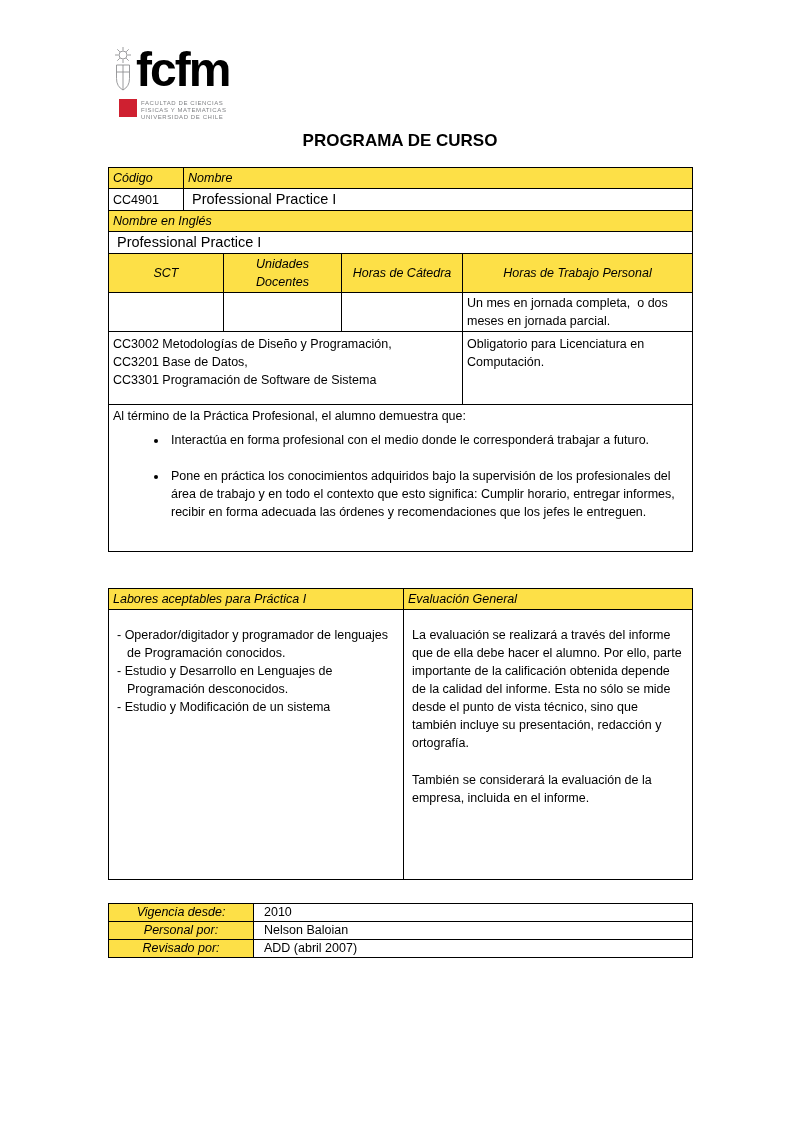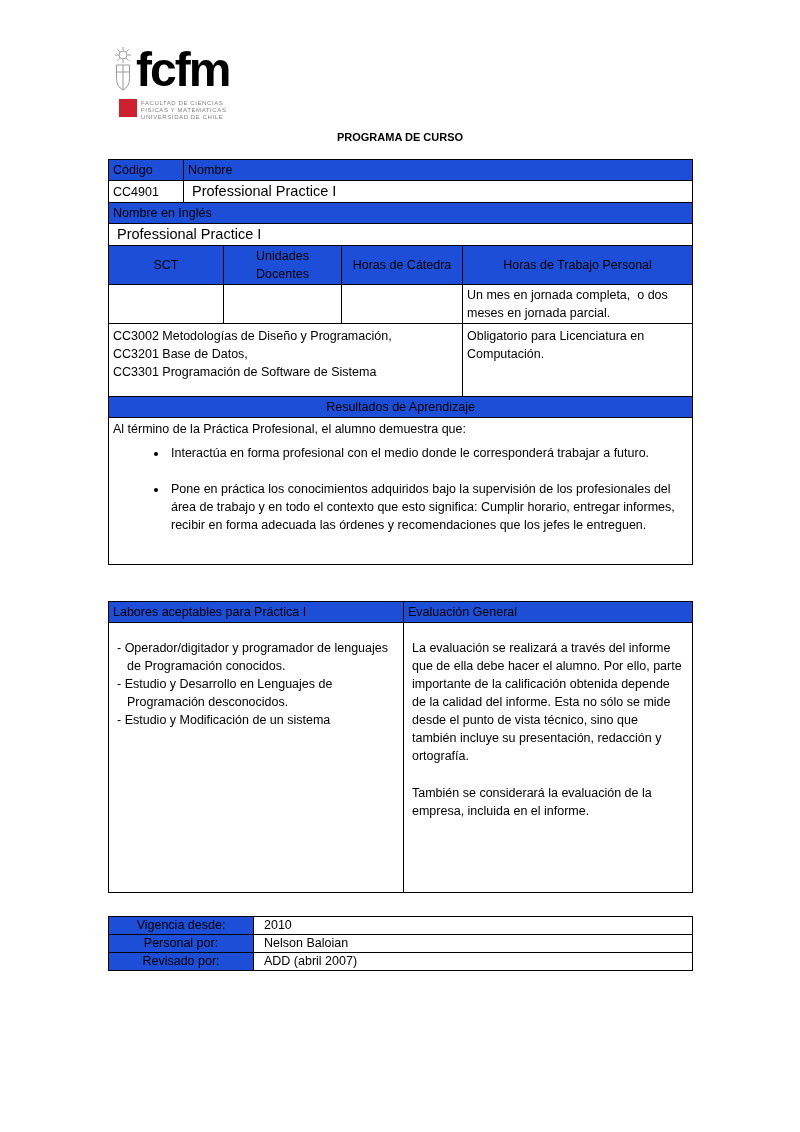--- a/index.html
+++ b/index.html
@@ -25,35 +25,35 @@
   .faculty { padding-top: 1px; }
   .faculty div {
     font-size: 6px; line-height: 7px; color: #808285;
     letter-spacing: 0.6px; font-weight: 400;
   }
 
   
   .doc-title {
     padding-top: 131px;
     text-align: center;
-    font-size: 11px; font-weight: 700;
+    font-size: 17px; font-weight: 700;
   }
 
   
   .content { margin-left: 108px; width: 584px; }
   table { border-collapse: collapse; table-layout: fixed; width: 584px; }
   td {
     border: 1px solid #000;
     font-size: 12.5px;
     line-height: 18px;
     padding: 1px 4px;
     vertical-align: top;
     overflow: hidden;
   }
-  .shaded { background: #1d4ed8; }
+  .shaded { background: #fde047; font-style: italic; }
   .center { text-align: center; }
   .middle { vertical-align: middle; }
 
   .t1 { margin-top: 16px; }
   .big-val { font-size: 14.5px; padding-left: 8px; line-height: 19px; }
   .trabajo-cell { white-space: pre-wrap; }
 
   .resultados-cell { padding: 2px 6px 4px 4px; }
   .resultados-cell ul { margin-top: 6px; padding-left: 55px; }
   .resultados-cell li { padding-left: 3px; }
@@ -139,23 +139,20 @@
       </tr>
       <tr>
         <td colspan="4" style="height:73px; padding-top:3px">
           <div>CC3002 Metodologías de Diseño y Programación,</div>
           <div>CC3201 Base de Datos,</div>
           <div>CC3301 Programación de Software de Sistema</div>
         </td>
         <td style="padding-top:3px">Obligatorio para Licenciatura en Computación.</td>
       </tr>
       <tr>
-        <td class="shaded center" colspan="5" style="height:19px">Resultados de Aprendizaje</td>
-      </tr>
-      <tr>
         <td colspan="5" style="height:147px" class="resultados-cell">
           <div>Al término de la Práctica Profesional, el alumno demuestra que:</div>
           <ul>
             <li>Interactúa en forma profesional  con el medio donde le corresponderá trabajar a futuro.</li>
             <li>Pone en práctica los conocimientos adquiridos  bajo la supervisión de los profesionales del área de trabajo  y en todo el contexto que esto significa: Cumplir horario, entregar informes, recibir en forma adecuada las órdenes y recomendaciones que los jefes le entreguen.</li>
           </ul>
         </td>
       </tr>
     </tbody>
       </table>

